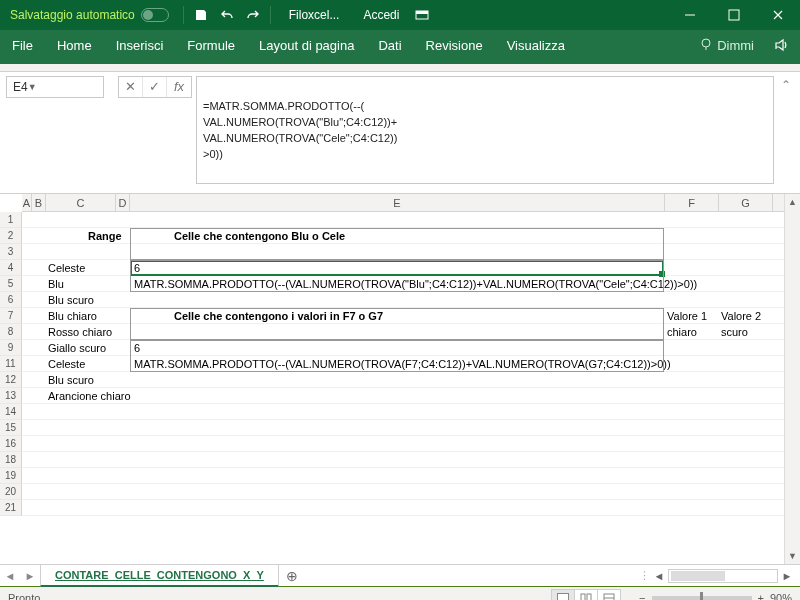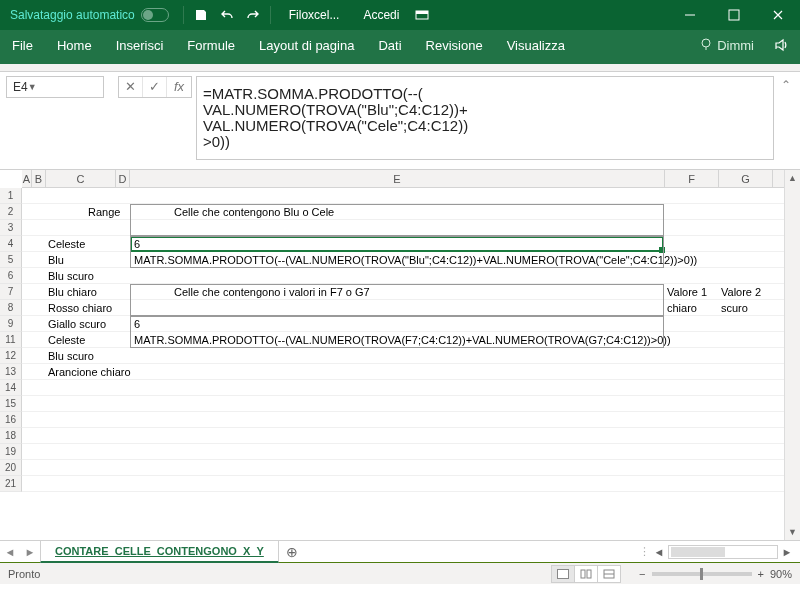--- a/index.html
+++ b/index.html
@@ -1,20 +1,20 @@
 <!DOCTYPE html>
 <html><head>
 <meta charset="utf-8">
 <style>
   * { box-sizing: border-box; margin: 0; padding: 0; font-family: "Segoe UI", Arial, sans-serif; }
   body { width: 800px; height: 600px; overflow: hidden; background: #fff; font-size: 12px; color: #333; }
 
   
   .titlebar { height: 30px; background: #0a6332; display: flex; align-items: center; color: #cde7d8; }
-  .titlebar .autosave { display:flex; align-items:flex-start; gap:6px; padding:0 10px; color:#5eead4; font-size:12px;}
+  .titlebar .autosave { display:flex; align-items:flex-start; gap:6px; padding:0 10px; color:#bef264; font-size:12px;}
   .toggle { width:28px; height:14px; border:1px solid #6ba586; border-radius:8px; position:relative; }
   .toggle::after{content:"";width:10px;height:10px;border-radius:50%;background:#6ba586;position:absolute;top:1px;left:1px;}
   .tb-sep{width:1px;height:18px;background:#2f7a4f;margin:0 4px;}
   .tb-btn{width:26px;height:26px;display:flex;align-items:center;justify-content:center;color:#fff;font-size:13px;}
   .titlebar .fname{flex:0 0 auto;padding:0 14px;color:#fff;font-size:12px;}
   .titlebar .spacer{flex:1;}
   .titlebar .signin{color:#fff;font-size:12px;padding:0 10px;}
   .win-btns{display:flex;}
   .win-btn{width:44px;height:30px;display:flex;align-items:center;justify-content:center;color:#fff;}
 
@@ -29,37 +29,37 @@
   .ribbon-border{height:4px;background:#217346;}
   .ribbon-body{height:8px;background:#f3f2f1;border-bottom:1px solid #d0d0d0;}
 
   
   .fxrow{display:flex;align-items:flex-start;padding:4px 6px 0 6px;gap:4px;background:#fff;}
   .namebox{width:98px;height:22px;border:1px solid #c9c9c9;display:flex;align-items:center;padding:0 6px;font-size:12px;}
   .namebox .dd{font-size:9px;color:#666;}
   .fx-ctrls{display:flex;align-items:center;border:1px solid #c9c9c9;height:22px;}
   .fx-ctrls .c{width:24px;text-align:center;color:#777;border-right:1px solid #e5e5e5;font-size:13px;line-height:20px;}
   .fx-ctrls .c:last-child{border-right:none;font-style:italic;}
-  .formula-box{flex:1;border:1px solid #c9c9c9;min-height:22px;padding:9px 6px;font-size:15px;line-height:16px;color:#222;position:relative;}
+  .formula-box{flex:1;border:1px solid #c9c9c9;min-height:22px;padding:21px 6px;font-size:11px;line-height:16px;color:#222;position:relative;}
   .formula-expand{width:16px;color:#888;text-align:center;padding-top:2px;}
   .fxrow-bottom{height:6px;border-bottom:1px solid #d0d0d0;margin-top:4px;}
 
   
   .sheet{position:relative;height:370px;overflow:hidden;background:#fff;}
   .colheads{display:flex;height:18px;border-bottom:1px solid #d4d4d4;background:#f3f2f1;color:#555;font-size:11px;margin-left:22px;}
   .colheads .ch{border-right:1px solid #d4d4d4;display:flex;align-items:center;justify-content:center;}
   .rows{position:relative;}
   .row{display:flex;height:16px;}
   .rowhead{width:22px;border-right:1px solid #d4d4d4;border-bottom:1px solid #e8e8e8;background:#f3f2f1;color:#555;font-size:10px;display:flex;align-items:center;justify-content:center;}
   .cellband{flex:1;border-bottom:1px solid #f0f0f0;}
 
   
   .overlay{position:absolute;top:18px;left:22px;right:0;bottom:0;pointer-events:none;}
   .ov{position:absolute;font-size:11px;color:#000;white-space:nowrap;}
-  .bold{font-weight:400;padding-left:40px;}
+  .bold{font-weight:700;padding-left:40px;}
   .boxE2{position:absolute;border:1px solid #999;}
   .sel{position:absolute;border:2px solid #1a7b3e;}
   .sel::after{content:"";position:absolute;right:-3px;bottom:-3px;width:6px;height:6px;background:#1a7b3e;}
 
   .vscroll{position:absolute;right:0;top:0;width:16px;height:100%;background:#f3f2f1;border-left:1px solid #dcdcdc;}
   .vscroll .up,.vscroll .dn{height:16px;text-align:center;font-size:9px;color:#666;line-height:16px;}
 
   
   .tabsrow{height:22px;background:#fff;border-top:1px solid #d0d0d0;display:flex;align-items:center;font-size:11px;}
   .tabsrow .nav{width:20px;text-align:center;color:#888;}

